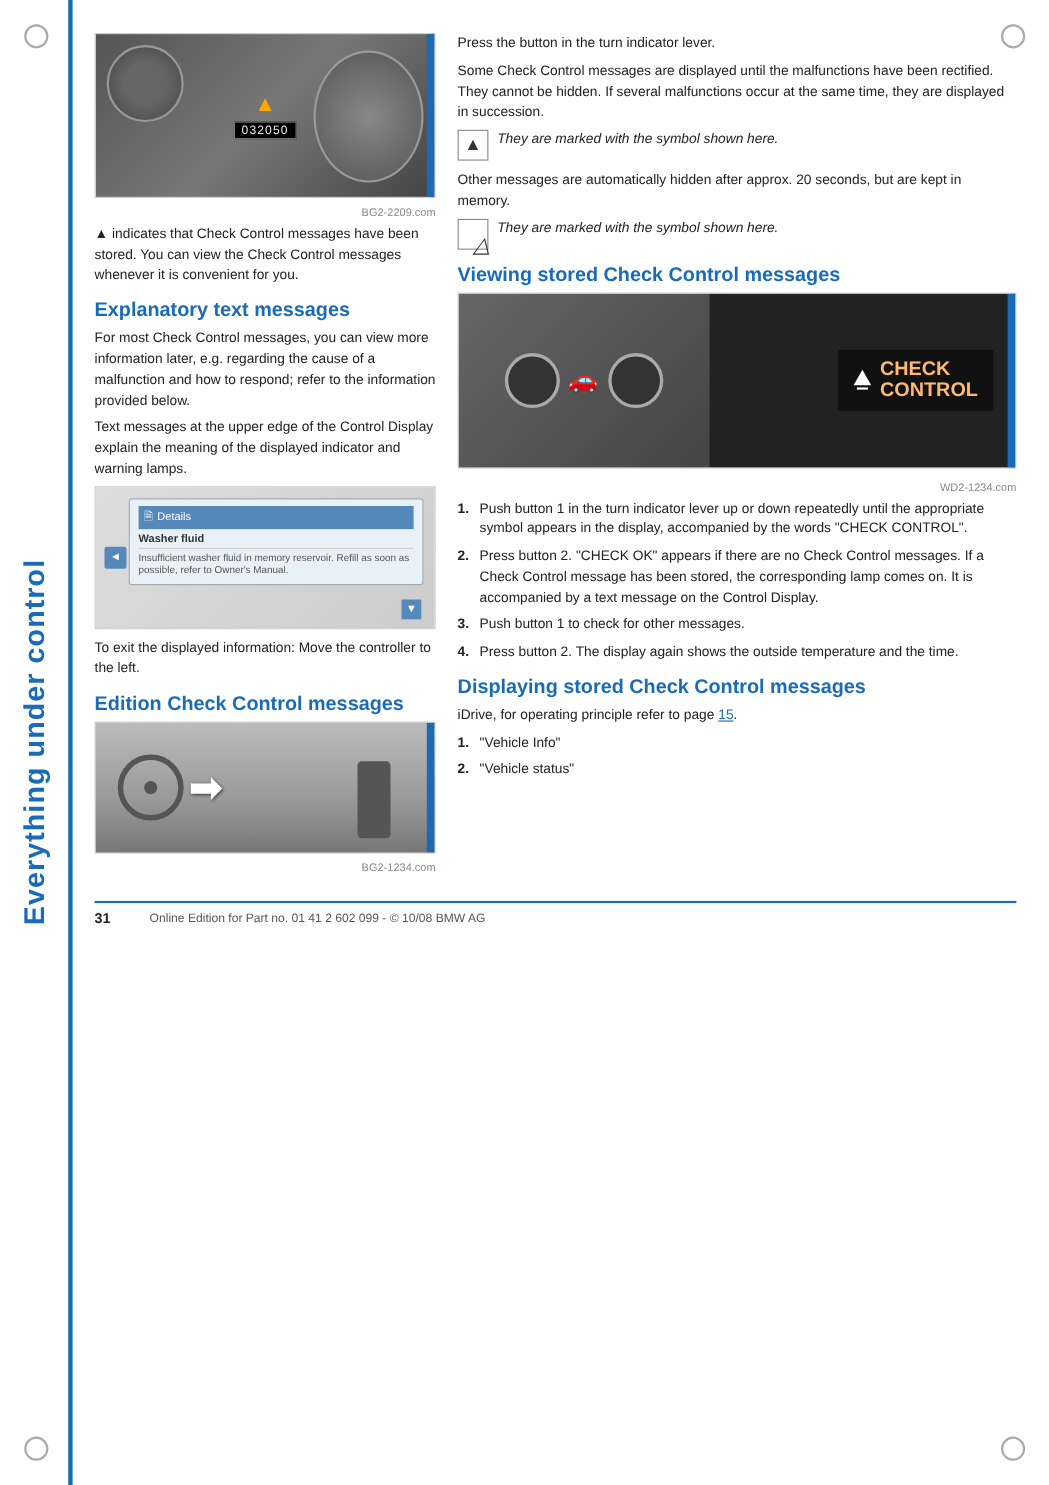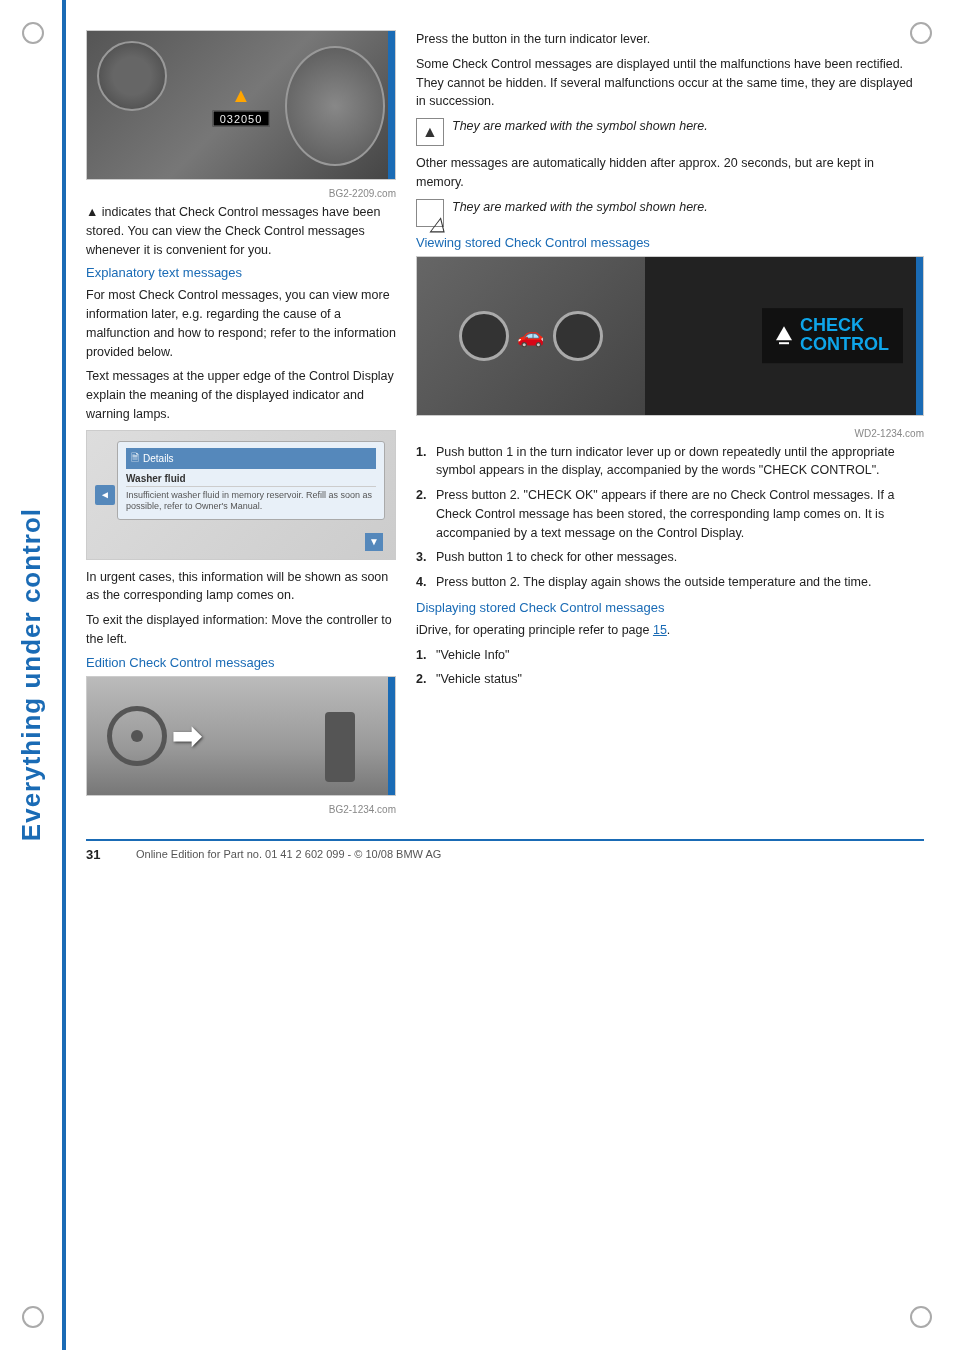--- a/index.html
+++ b/index.html
@@ -192,29 +192,30 @@
       width: 0;
       height: 0;
       border-left: 8px solid transparent;
       border-right: 8px solid transparent;
       border-bottom: 14px solid #fff;
       flex-shrink: 0;
     }
     .check-control-text {
       font-size: 18px;
       font-weight: bold;
-      color: #0ea5e9;
+      color: #fdba74;
       line-height: 1.1;
     }
 
     
     .section-heading {
-      font-size: 13px;
-      font-weight: normal;
+      font-size: 18px;
+      font-weight: bold;
       color: #1a6bb5;
+      margin-top: 12px;
       margin-bottom: 6px;
     }
 
     
     .body-text {
       font-size: 12.5px;
       color: #222;
       line-height: 1.5;
       margin-bottom: 6px;
     }
@@ -458,21 +459,20 @@
             <div class="popup-header">
               <span>🗎</span>
               <span>Details</span>
             </div>
             <div class="popup-title-text">Washer fluid</div>
             <div class="popup-body-text">Insufficient washer fluid in memory reservoir. Refill as soon as possible, refer to Owner's Manual.</div>
           </div>
           <div style="position:absolute; bottom: 8px; right: 12px; width: 18px; height: 18px; background: #5588bb; display:flex; align-items:center; justify-content:center; color:#fff; font-size:10px;">▼</div>
         </div>
 
-        <p class="body-text">In urgent cases, this information will be shown as soon as the corresponding lamp comes on.</p>
         <p class="body-text">To exit the displayed information: Move the controller to the left.</p>
 
         <div class="section-heading">Edition Check Control messages</div>
 
         <div class="doc-image img-hiding">
           <div class="hiding-img-content">
 
             <div style="position:absolute; left:0; right:0; top:0; bottom:0; background: linear-gradient(180deg, #bbb 0%, #999 60%, #777 100%);"></div>
             <div class="steering-wheel"></div>
 

